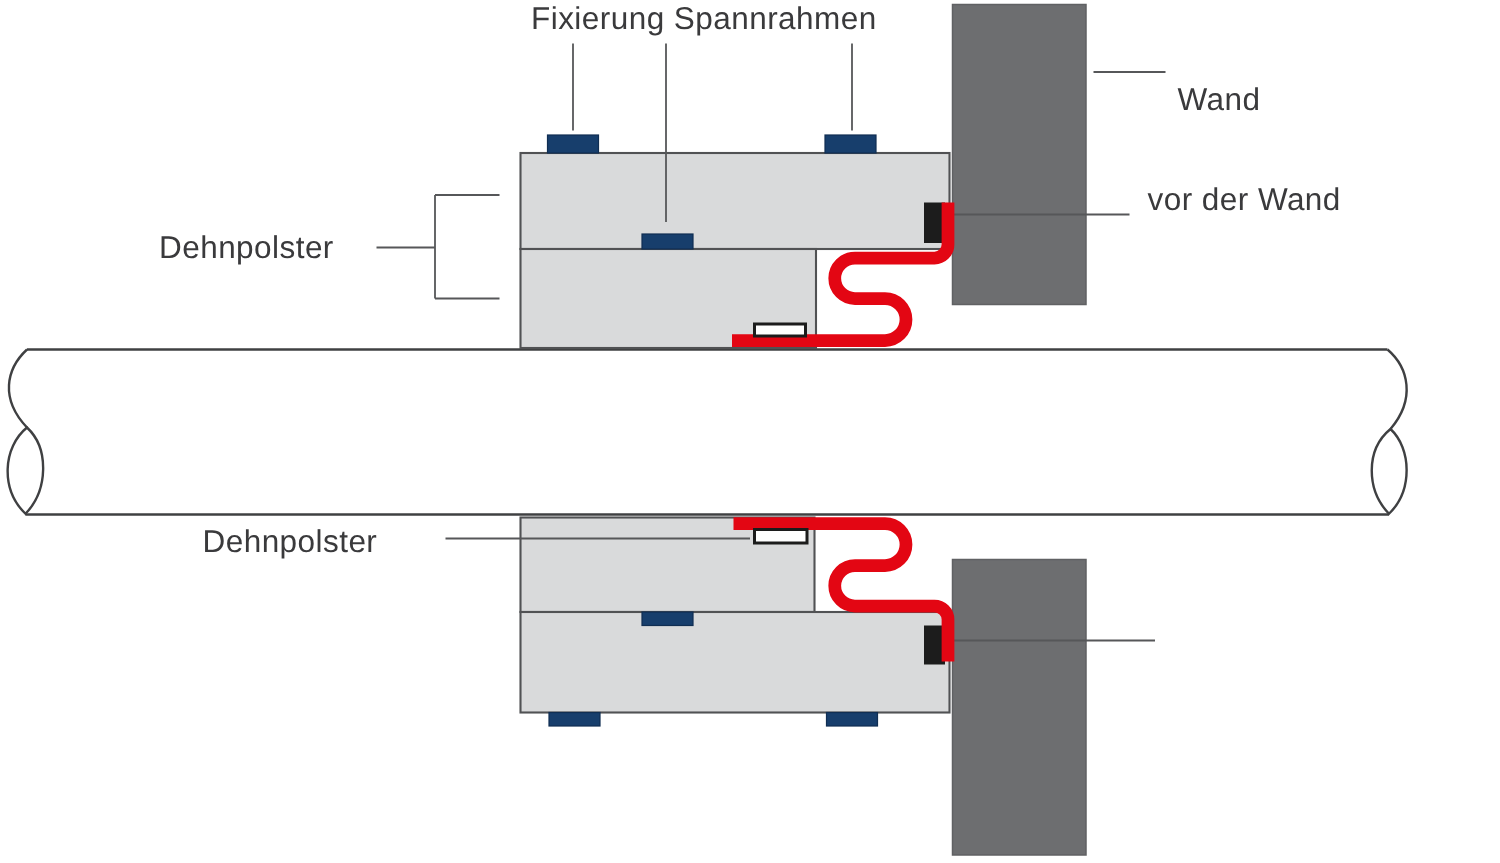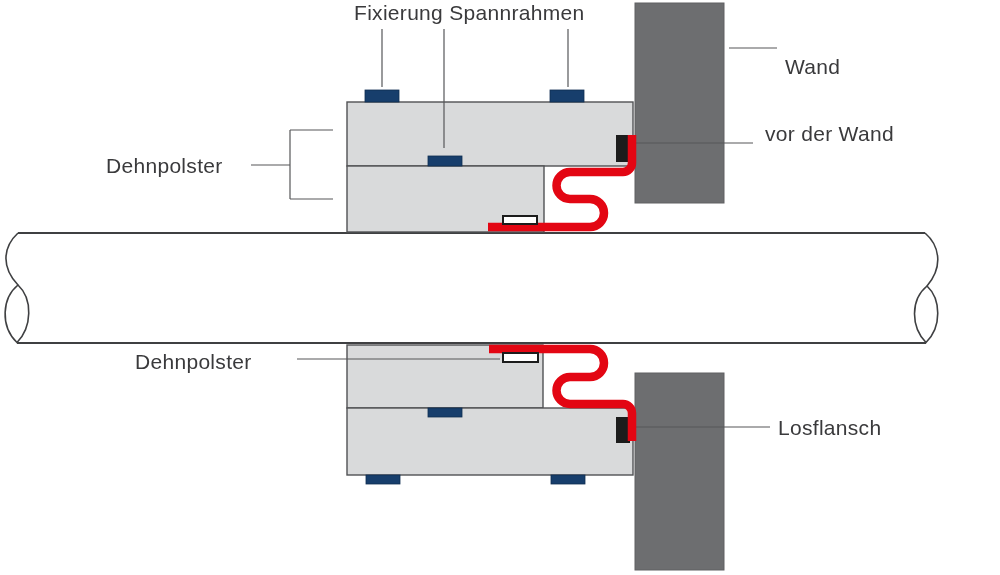--- a/index.html
+++ b/index.html
@@ -84,15 +84,14 @@
   <div class="label" style="left:785px; top:36px;margin-top:18px;">Wand</div>
 
   <div class="label" style="left:765px; top:121px;">
     <div>vor der Wand</div>
   </div>
 
   <div class="label" style="left:106px; top:153px;">Dehnpolster</div>
 
   <div class="label" style="left:135px; top:349px;">Dehnpolster</div>
 
-  <div class="label" style="left:778px; top:415px;">Losflansch</div>
 
 </div>
 
 </body></html>

